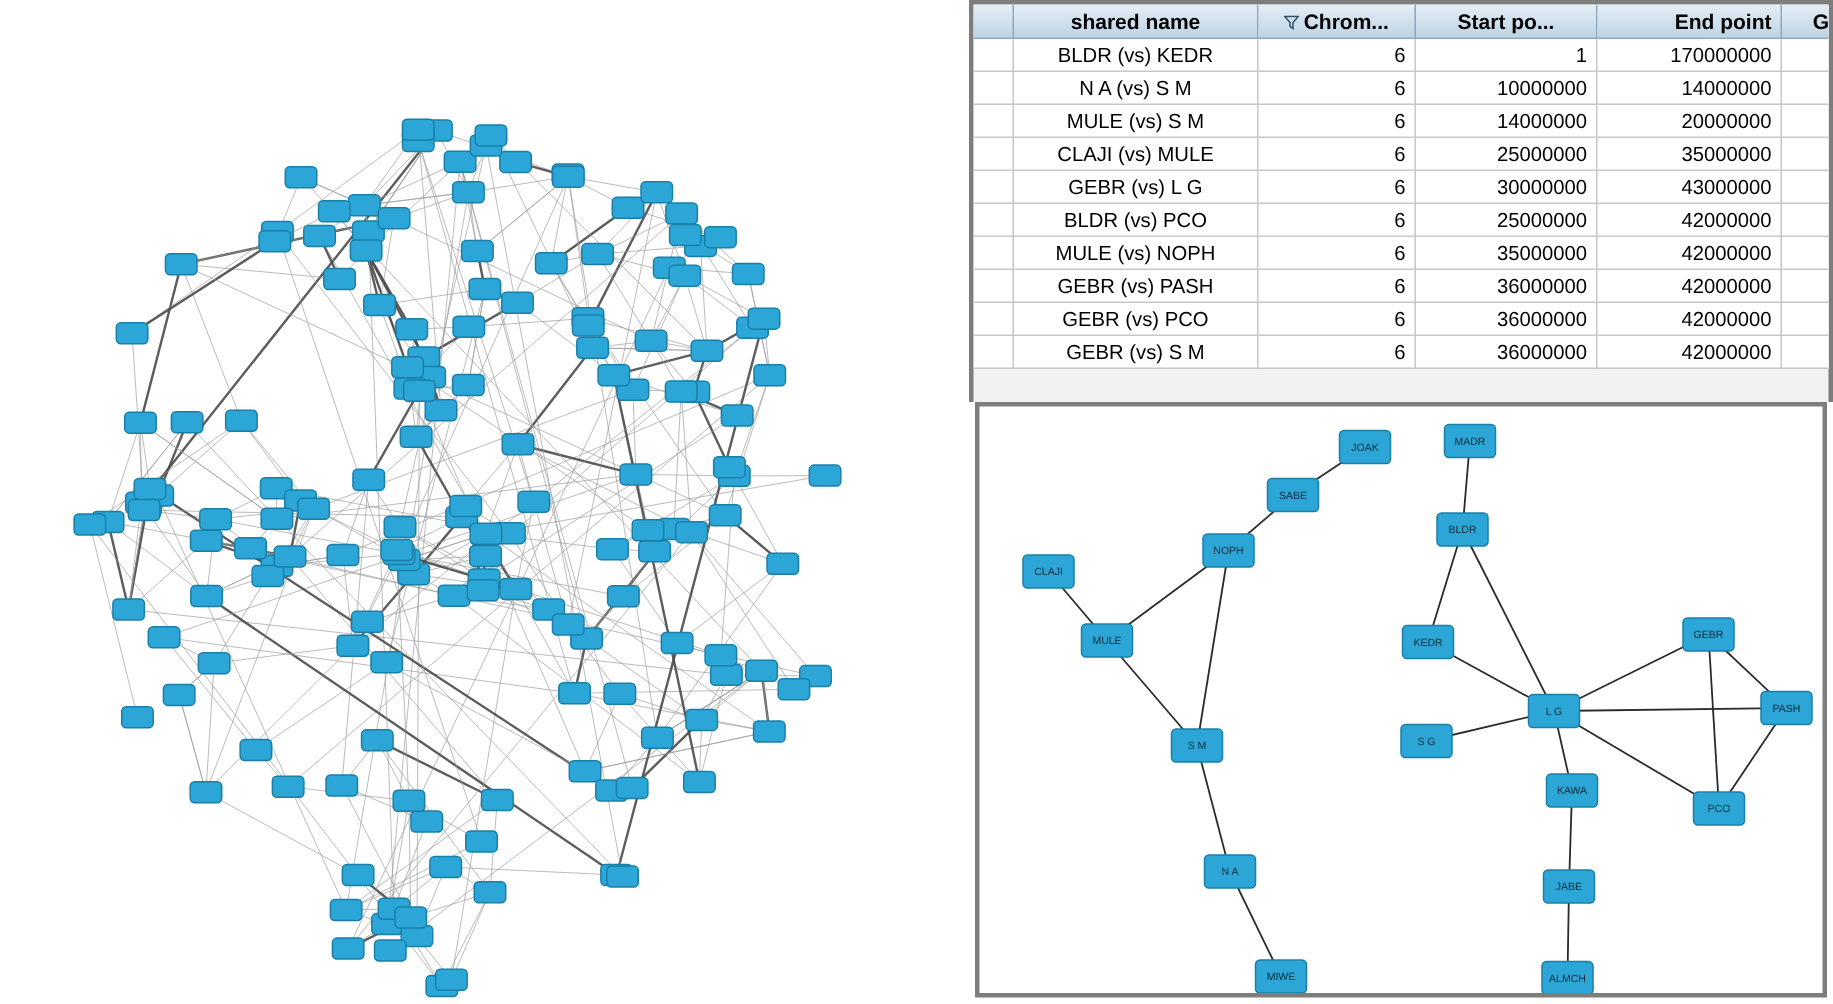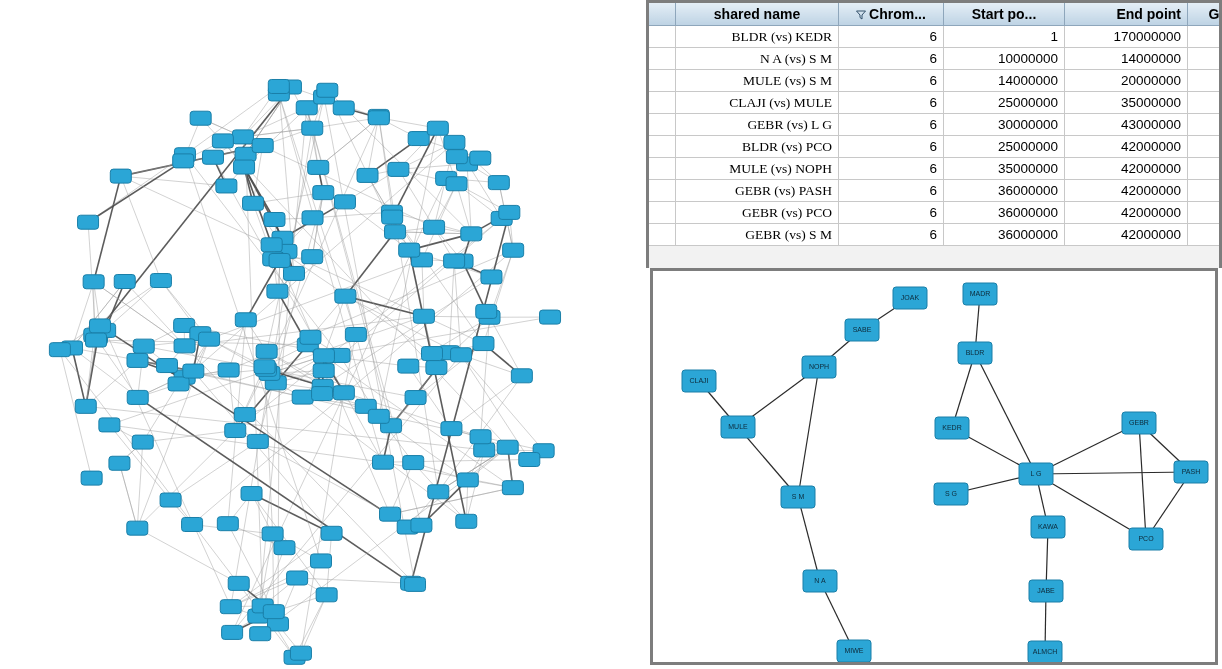--- a/index.html
+++ b/index.html
@@ -66,21 +66,21 @@
   table.data-table td {
     border-right: 1px solid #c8c8c8;
     border-bottom: 1px solid #c8c8c8;
     height: 21px;
     padding: 0 6px;
     white-space: nowrap;
     overflow: hidden;
     background: #ffffff;
   }
   table.data-table td.num { text-align: right; }
-  table.data-table td.txt { text-align: right; font-family: Liberation Serif, serif; }
+  table.data-table td.txt { text-align: center; }
   .rowhandle {
     width: 14px;
     background: #f2f2f2;
     border-right: 1px solid #c0c0c0;
   }
   .filter-icon {
     display: inline-block;
     width: 10px;
     height: 10px;
     margin-right: 3px;

